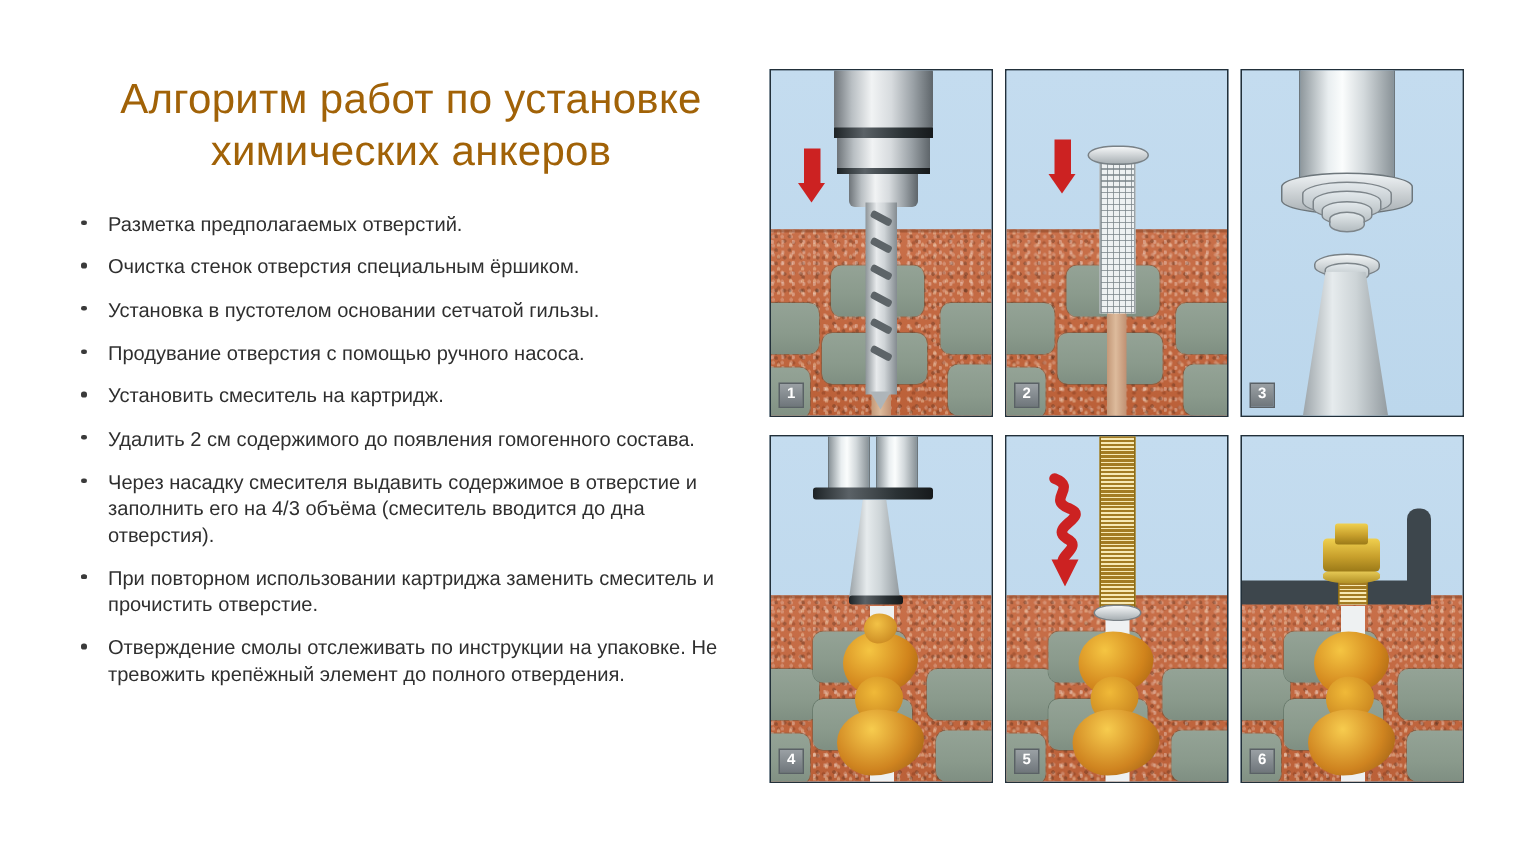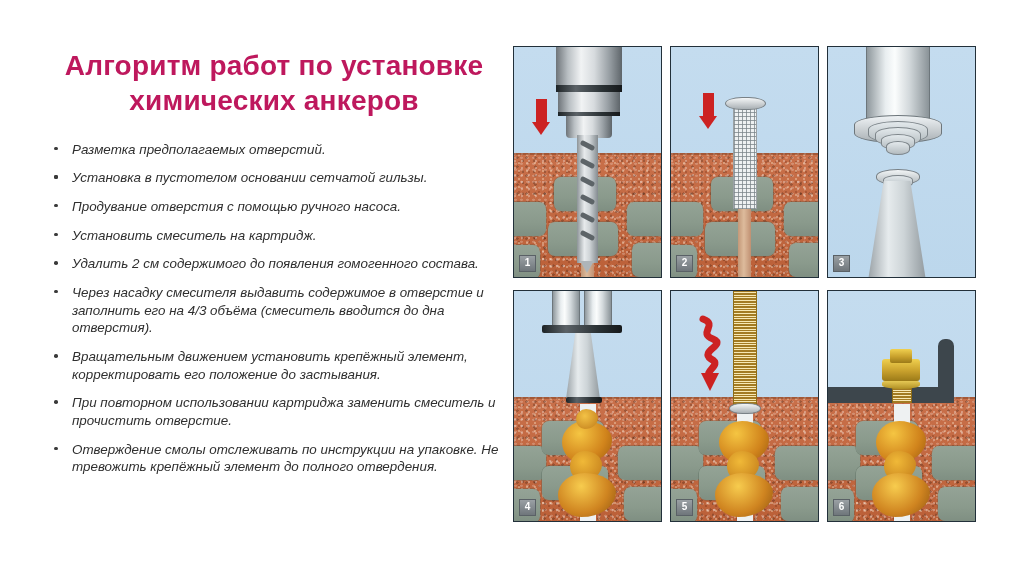--- a/index.html
+++ b/index.html
@@ -11,36 +11,35 @@
     position:relative;
   }
   .slide{position:relative;width:1024px;height:574px;}
 
   
   .text-col{
     position:absolute;left:48px;top:48px;width:452px;height:500px;
   }
   .slide-title{
     font-size:28px;line-height:1.26;
-    color:#be185d;font-weight:700;
+    color:#a16207;font-weight:400;
     text-align:center;
     letter-spacing:.2px;
     padding:0 6px;
     margin:0 0 22px 0;
   }
   .bullets{list-style:none;margin:0;padding:0;}
   .bullets li{
     position:relative;
     padding-left:24px;
     margin-bottom:11px;
     font-size:13.4px;
     line-height:1.32;
     color:#2f2f2f;
     text-align:left;
-    font-style:italic;
   }
   .bullets li .dot{
     position:absolute;left:6px;top:6px;
     width:3.5px;height:3.5px;border-radius:50%;
     background:#3a3a3a;
   }
 
   
   .grid{
     position:absolute;left:513px;top:46px;
@@ -193,27 +192,27 @@
 </style>
 </head>
 <body>
 
 <div class="slide">
 
   <div class="text-col">
     <h1 class="slide-title">Алгоритм работ по установке химических анкеров</h1>
     <ul class="bullets">
       <li><span class="dot"></span><span>Разметка предполагаемых отверстий.</span></li>
-      <li><span class="dot"></span></li>
+      <li><span class="dot"></span><span>Очистка стенок отверстия специальным ёршиком.</span></li>
       <li><span class="dot"></span><span>Установка в пустотелом основании сетчатой гильзы.</span></li>
       <li><span class="dot"></span><span>Продувание отверстия с помощью ручного насоса.</span></li>
       <li><span class="dot"></span><span>Установить смеситель на картридж.</span></li>
       <li><span class="dot"></span><span>Удалить 2 см содержимого до появления гомогенного состава.</span></li>
       <li><span class="dot"></span><span>Через насадку смесителя выдавить содержимое в отверстие и заполнить его на 4/3 объёма (смеситель вводится до дна отверстия).</span></li>
-      <li><span class="dot"></span><span>Вращательным движением установить крепёжный элемент, корректировать его положение до застывания.</span></li>
+      <li><span class="dot"></span></li>
       <li><span class="dot"></span><span>При повторном использовании картриджа заменить смеситель и прочистить отверстие.</span></li>
       <li><span class="dot"></span><span>Отверждение смолы отслеживать по инструкции на упаковке. Не тревожить крепёжный элемент до полного отвердения.</span></li>
     </ul>
   </div>
 
   <div class="grid">
 
     <div class="panel">
       <div class="sky"></div>
       <div class="wall">

